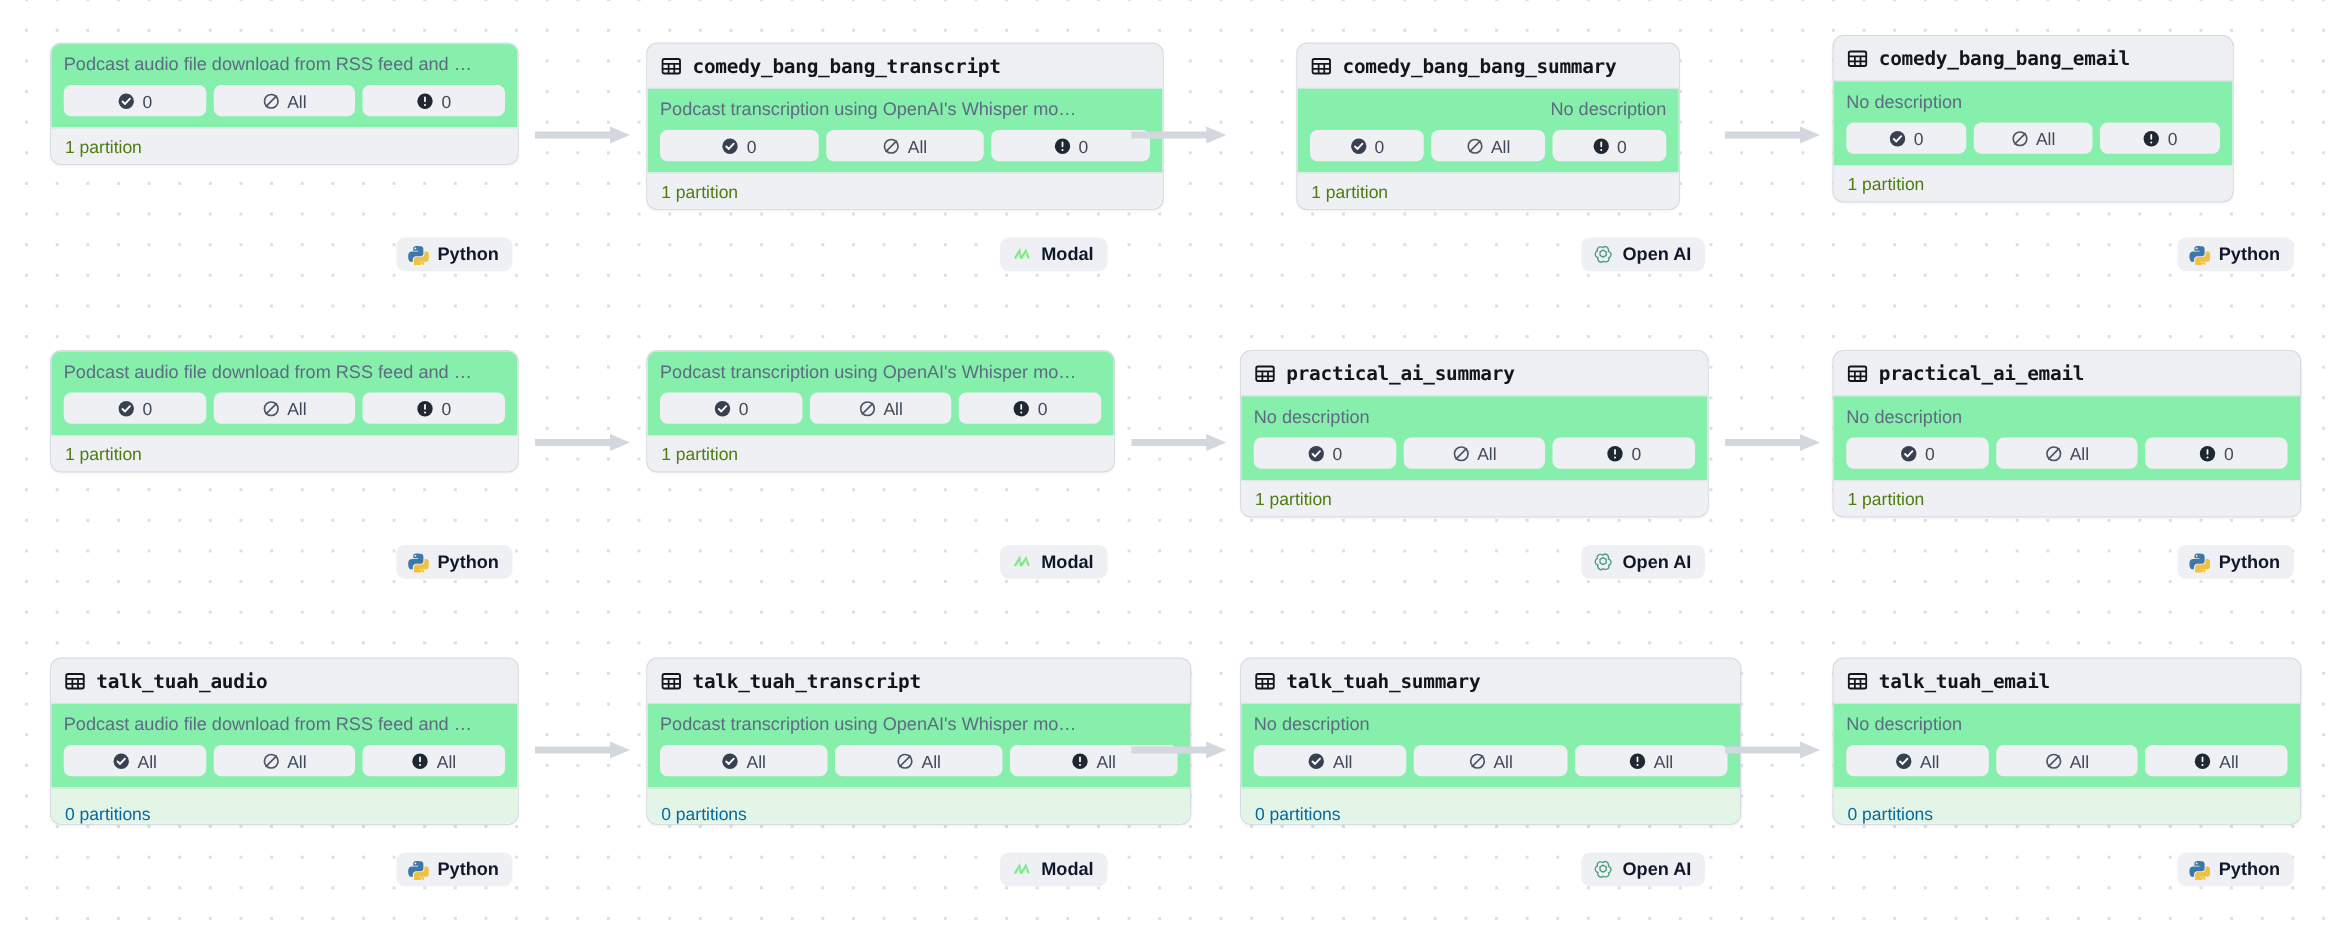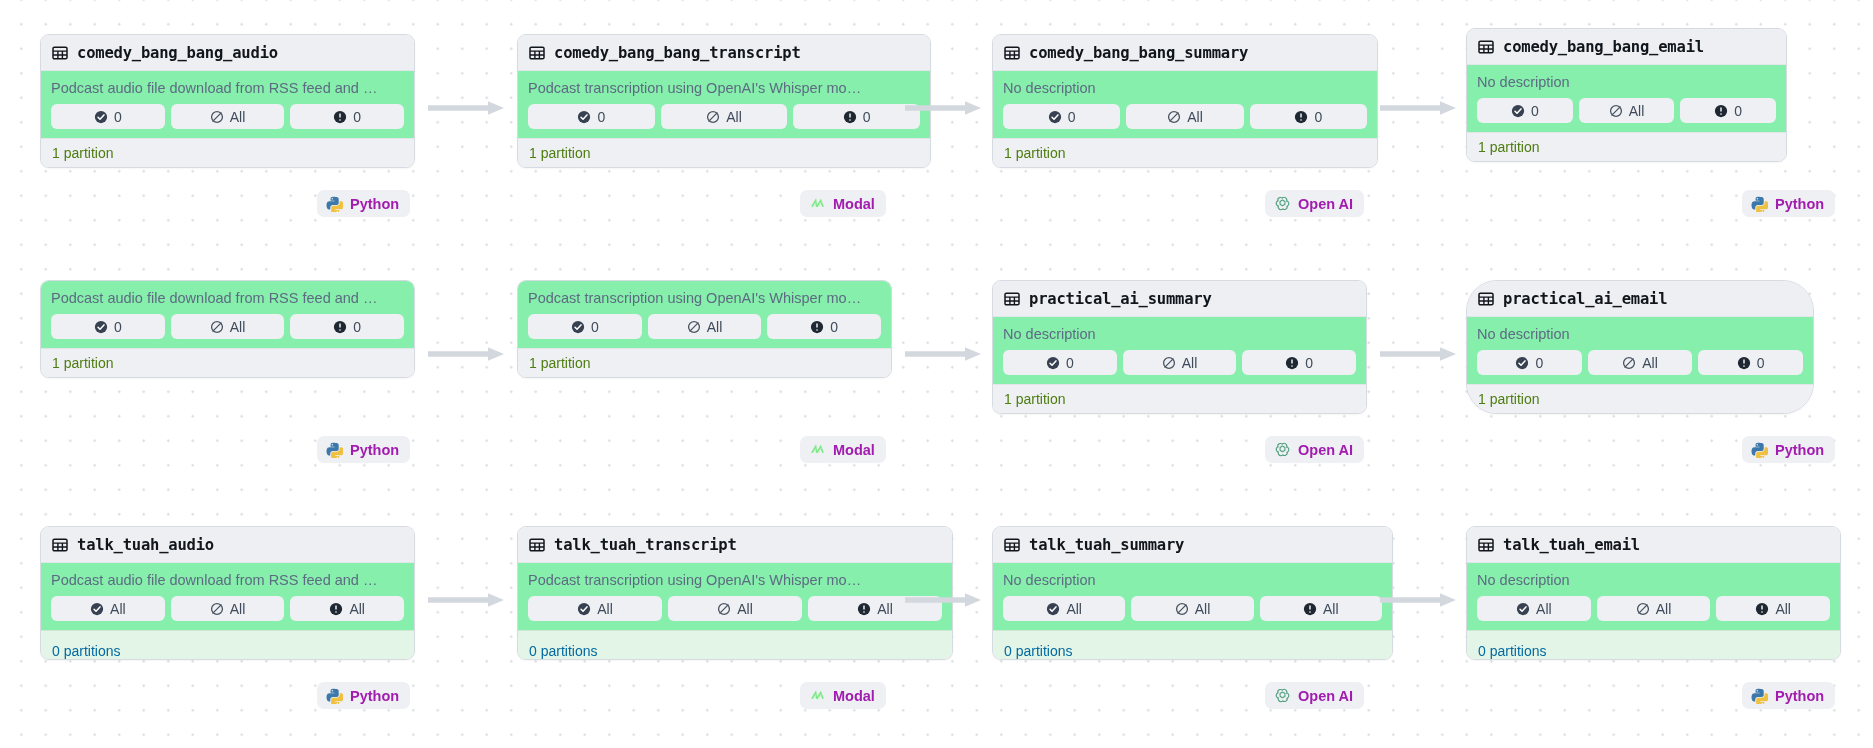--- a/index.html
+++ b/index.html
@@ -113,48 +113,38 @@
     position: absolute;
     height: 27px;
     display: inline-flex;
     align-items: center;
     gap: 7px;
     padding: 0 11px 0 9px;
     background: #eef0f3;
     border-radius: 7px;
     font-size: 14.5px;
     font-weight: 700;
-    color: #a21caf;
+    color: #0f172a;
     white-space: nowrap;
   }
   .tech-badge .logo { width:17px; height:17px; display:block; flex:0 0 17px; }
 
   
   .arrow {
     position: absolute;
     height: 16px;
     pointer-events: none;
   }
   .arrow svg { display:block; }
 </style>
 </head>
 <body>
 
 <div id="canvas">
     <div class="node" style="left: 40px; top: 34px; width: 375px;">
-      <div class="node-header">
-        <svg class="table-icon" viewBox="0 0 16 16">
-    <rect x="1" y="2.2" width="14" height="11.6" rx="1.4" fill="none" stroke="#11161c" stroke-width="1.5"></rect>
-    <line x1="1" y1="6.1" x2="15" y2="6.1" stroke="#11161c" stroke-width="1.4"></line>
-    <line x1="1" y1="10" x2="15" y2="10" stroke="#11161c" stroke-width="1.4"></line>
-    <line x1="5.9" y1="6.1" x2="5.9" y2="13.8" stroke="#11161c" stroke-width="1.4"></line>
-    <line x1="10.4" y1="6.1" x2="10.4" y2="13.8" stroke="#11161c" stroke-width="1.4"></line>
-  </svg>
-        <span class="node-title">comedy_bang_bang_audio</span>
-      </div>
       <div class="node-body">
         <div class="node-desc">Podcast audio file download from RSS feed and …</div>
         <div class="stat-row">
           <div class="stat">
          <svg width="14" height="14" viewBox="0 0 16 16">
       <circle cx="8" cy="8" r="7" fill="#374151"></circle>
       <path d="M4.6 8.2 L6.9 10.5 L11.4 5.6" fill="none" stroke="#ffffff" stroke-width="1.7" stroke-linecap="round" stroke-linejoin="round"></path>
     </svg>
          <span>0</span>
        </div>
@@ -246,21 +236,21 @@
       </g>
     </svg>
       <span>Modal</span>
     </div>
     <div class="arrow" style="left: 905px; top: 100px;">
       <svg width="78" height="16" viewBox="0 0 78 16">
     <line x1="0" y1="8" x2="62" y2="8" stroke="#d3d7de" stroke-width="5.5"></line>
     <path d="M60 1.2 L76 8 L60 14.8 Z" fill="#d3d7de"></path>
   </svg>
     </div>
-    <div class="node" style="left: 992px; top: 34px; width: 386px;">
+    <div class="node" style="left: 1037px; top: 34px; width: 307px; text-align: right;">
       <div class="node-header">
         <svg class="table-icon" viewBox="0 0 16 16">
     <rect x="1" y="2.2" width="14" height="11.6" rx="1.4" fill="none" stroke="#11161c" stroke-width="1.5"></rect>
     <line x1="1" y1="6.1" x2="15" y2="6.1" stroke="#11161c" stroke-width="1.4"></line>
     <line x1="1" y1="10" x2="15" y2="10" stroke="#11161c" stroke-width="1.4"></line>
     <line x1="5.9" y1="6.1" x2="5.9" y2="13.8" stroke="#11161c" stroke-width="1.4"></line>
     <line x1="10.4" y1="6.1" x2="10.4" y2="13.8" stroke="#11161c" stroke-width="1.4"></line>
   </svg>
         <span class="node-title">comedy_bang_bang_summary</span>
       </div>
@@ -515,21 +505,21 @@
     </g>
   </svg>
       <span>Open AI</span>
     </div>
     <div class="arrow" style="left: 1380px; top: 346px;">
       <svg width="78" height="16" viewBox="0 0 78 16">
     <line x1="0" y1="8" x2="62" y2="8" stroke="#d3d7de" stroke-width="5.5"></line>
     <path d="M60 1.2 L76 8 L60 14.8 Z" fill="#d3d7de"></path>
   </svg>
     </div>
-    <div class="node" style="left: 1466px; top: 280px; width: 348px; border-radius: 31px;">
+    <div class="node" style="left: 1466px; top: 280px; width: 375px;">
       <div class="node-header">
         <svg class="table-icon" viewBox="0 0 16 16">
     <rect x="1" y="2.2" width="14" height="11.6" rx="1.4" fill="none" stroke="#11161c" stroke-width="1.5"></rect>
     <line x1="1" y1="6.1" x2="15" y2="6.1" stroke="#11161c" stroke-width="1.4"></line>
     <line x1="1" y1="10" x2="15" y2="10" stroke="#11161c" stroke-width="1.4"></line>
     <line x1="5.9" y1="6.1" x2="5.9" y2="13.8" stroke="#11161c" stroke-width="1.4"></line>
     <line x1="10.4" y1="6.1" x2="10.4" y2="13.8" stroke="#11161c" stroke-width="1.4"></line>
   </svg>
         <span class="node-title">practical_ai_email</span>
       </div>

